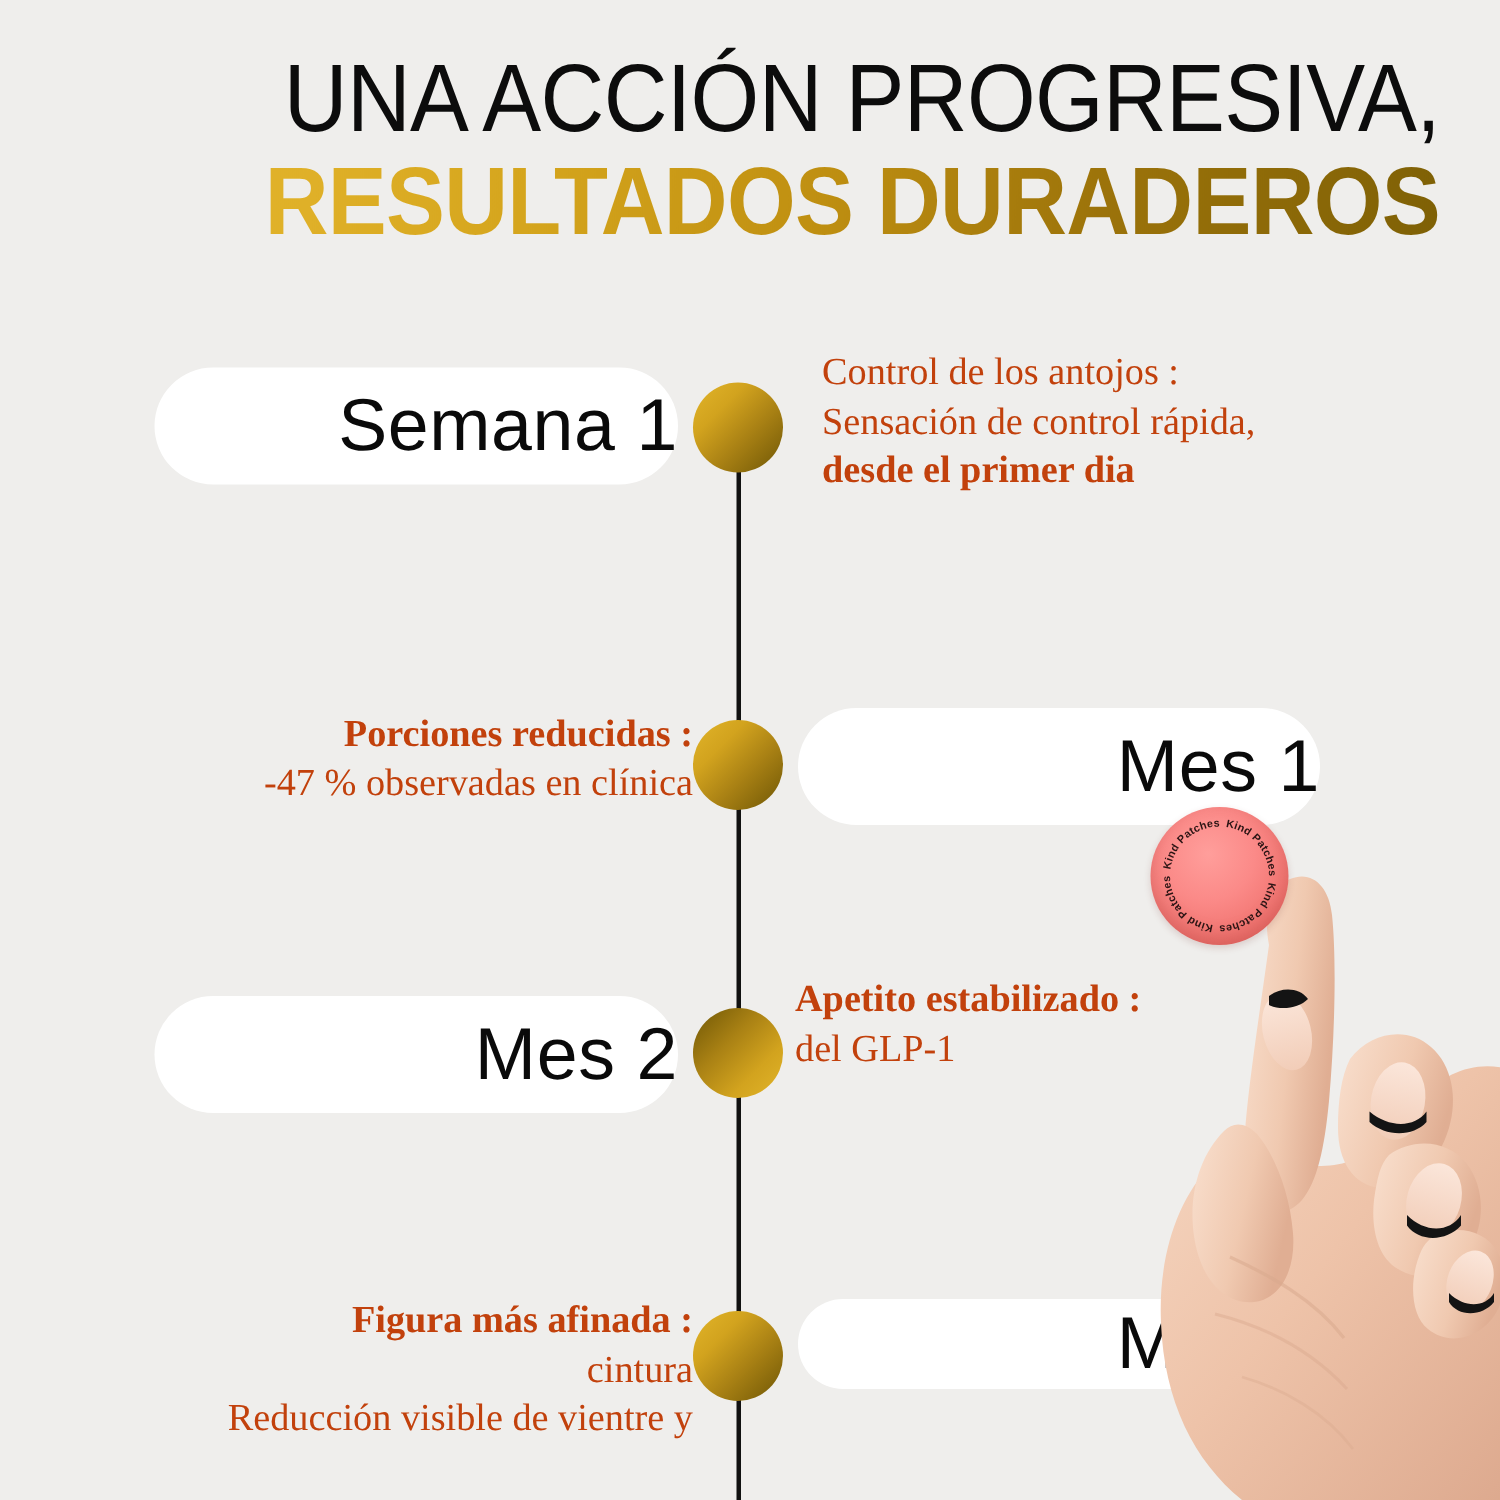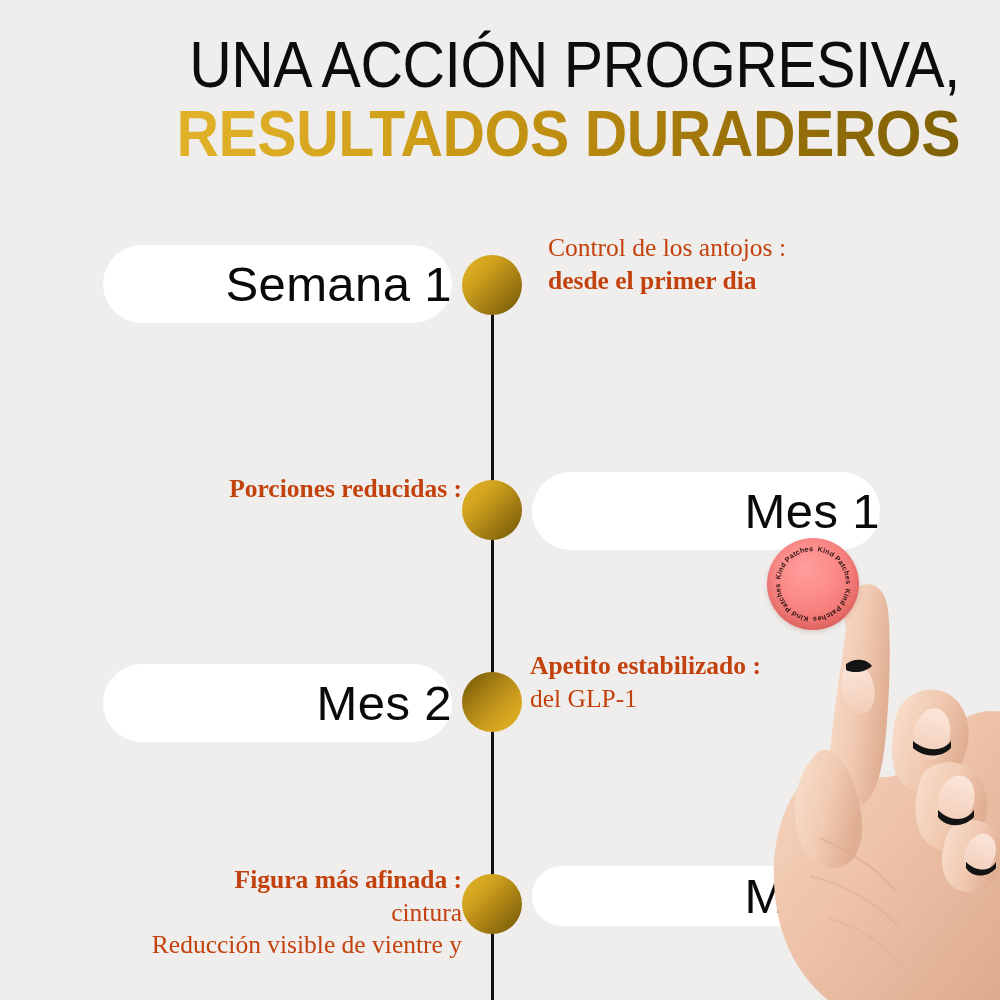--- a/index.html
+++ b/index.html
@@ -190,30 +190,32 @@
   <div class="spine"></div>
 
   <div id="rows-host">
       <div class="row">
         <div class="node" style="top: 255px;"></div>
         <div class="pill" style="left: 103px; top: 245px; width: 349px; height: 78px;">
           <span class="pill-label">Semana 1</span>
         </div>
         <div class="note right-col" style="top: 232px; left: 548px; width: 447px;">
           <div>Control de los antojos :</div>
+          <div>Sensación de control rápida,</div>
           <div class="strong">desde el primer dia</div>
         </div>
       </div>
       <div class="row">
         <div class="node" style="top: 480px;"></div>
         <div class="pill" style="left: 532px; top: 472px; width: 348px; height: 78px;">
           <span class="pill-label">Mes 1</span>
         </div>
         <div class="note left-col" style="top: 473px; left: 40px; width: 422px;">
           <div class="strong">Porciones reducidas :</div>
+          <div>-47 % observadas en clínica</div>
         </div>
       </div>
       <div class="row">
         <div class="node reverse" style="top: 672px;"></div>
         <div class="pill" style="left: 103px; top: 664px; width: 349px; height: 78px;">
           <span class="pill-label">Mes 2</span>
         </div>
         <div class="note right-col" style="top: 650px; left: 530px; width: 465px;">
           <div class="strong">Apetito estabilizado :</div>
           <div>del GLP-1</div>

